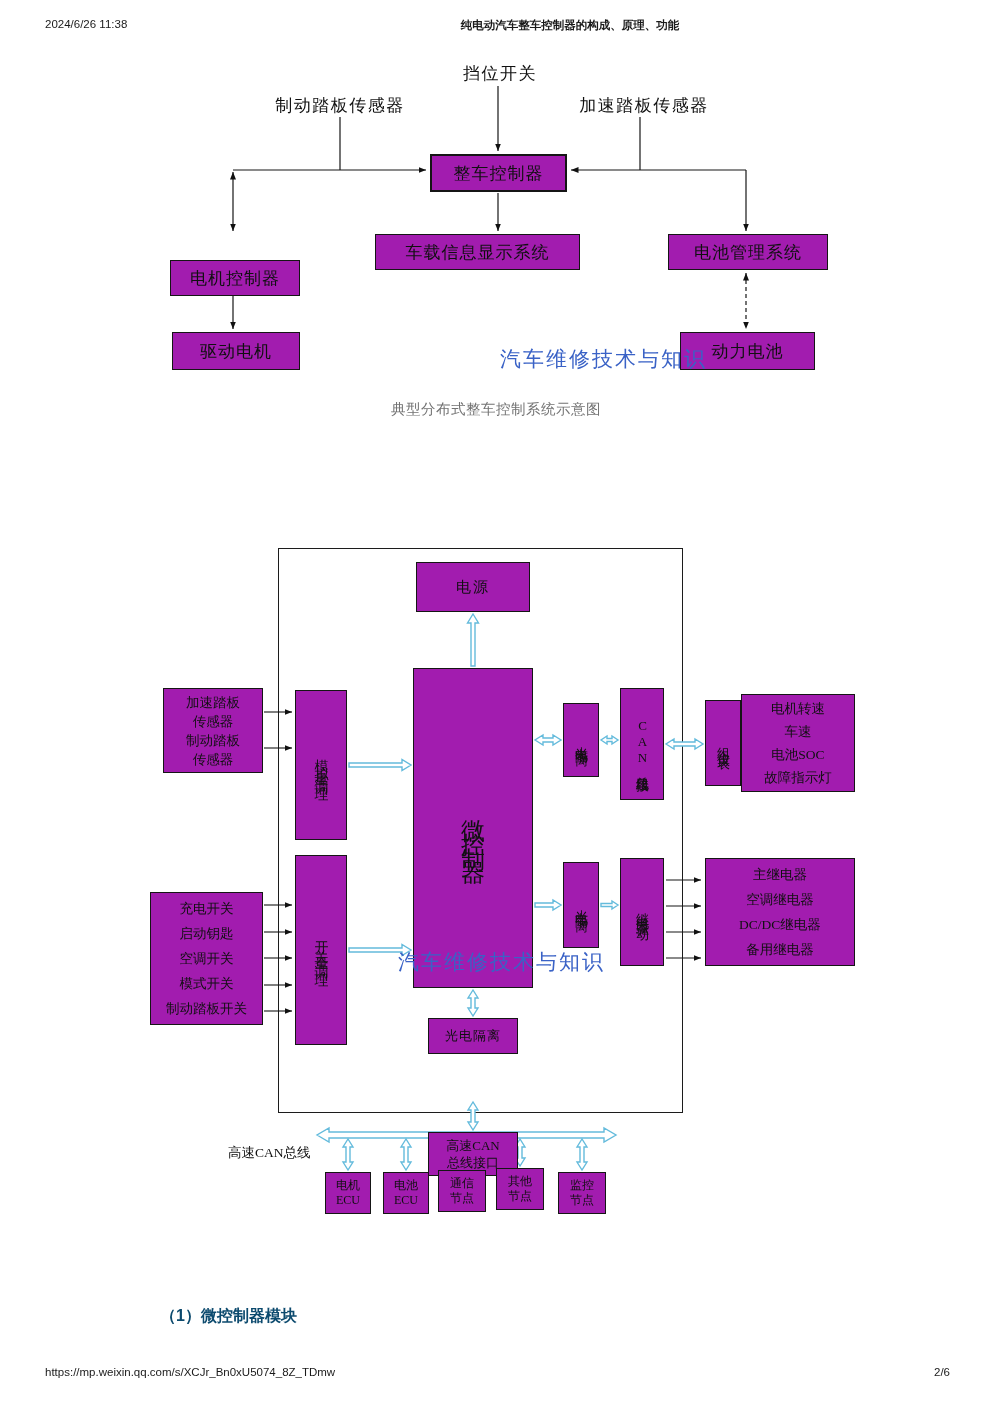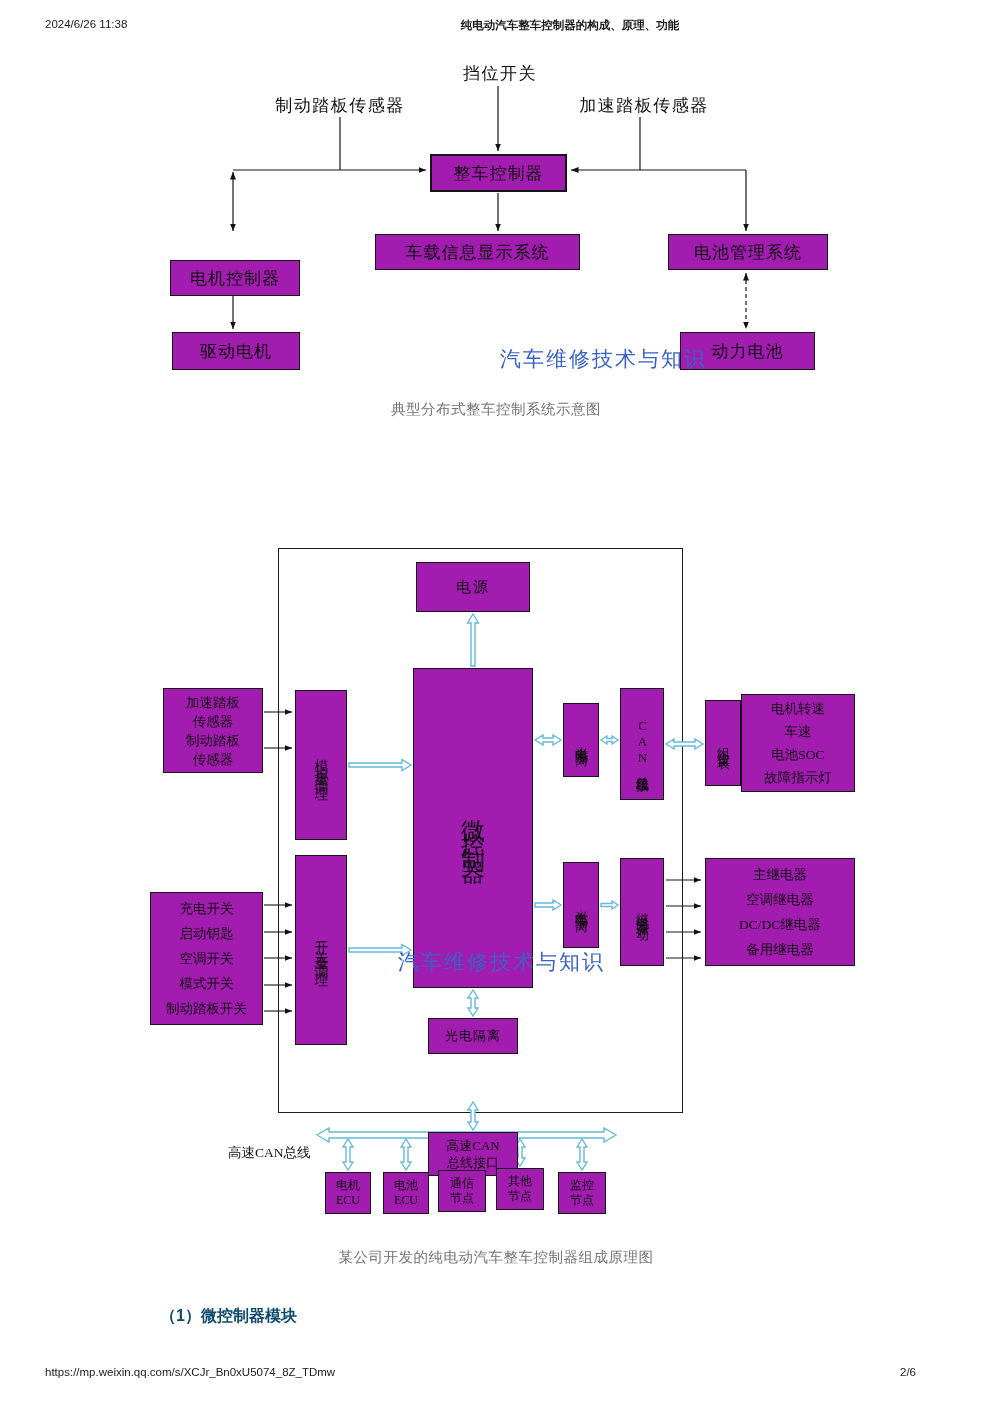--- a/index.html
+++ b/index.html
@@ -141,26 +141,25 @@
   <div class="box lines" style="left:496px;top:1168px;width:48px;height:42px;font-size:12px;line-height:15px;">
     <span>其他</span>
     <span>节点</span>
   </div>
   <div class="box lines" style="left:558px;top:1172px;width:48px;height:42px;font-size:12px;line-height:15px;">
     <span>监控</span>
     <span>节点</span>
   </div>
 
   <div class="wm" style="left:398px;top:948px;">汽车维修技术与知识</div>
-  <div class="caption" style="top:1248px;">某公司开发的纯电动汽车整车控制器组成原理图</div>
 
   <div class="heading" style="left:160px;top:1306px;">（1）微控制器模块</div>
 
   <div class="abs hf" style="left:45px;top:1366px;">https://mp.weixin.qq.com/s/XCJr_Bn0xU5074_8Z_TDmw</div>
-  <div class="abs hf" style="left:900px;top:1366px;width:50px;text-align:left;">2/6</div>
+  <div class="abs hf" style="left:900px;top:1366px;width:50px;text-align:right;">2/6</div>
 
   <svg class="overlay" width="992" height="1403" viewBox="0 0 992 1403">
     <defs>
       <marker id="mk" markerUnits="userSpaceOnUse" markerWidth="10" markerHeight="8" refX="7.5" refY="3" orient="auto">
         <path d="M0,0 L7.5,3 L0,6 Z" fill="#111"></path>
       </marker>
       <marker id="mkr" markerUnits="userSpaceOnUse" markerWidth="10" markerHeight="8" refX="7.5" refY="3" orient="auto-start-reverse">
         <path d="M0,0 L7.5,3 L0,6 Z" fill="#111"></path>
       </marker>
     </defs>

